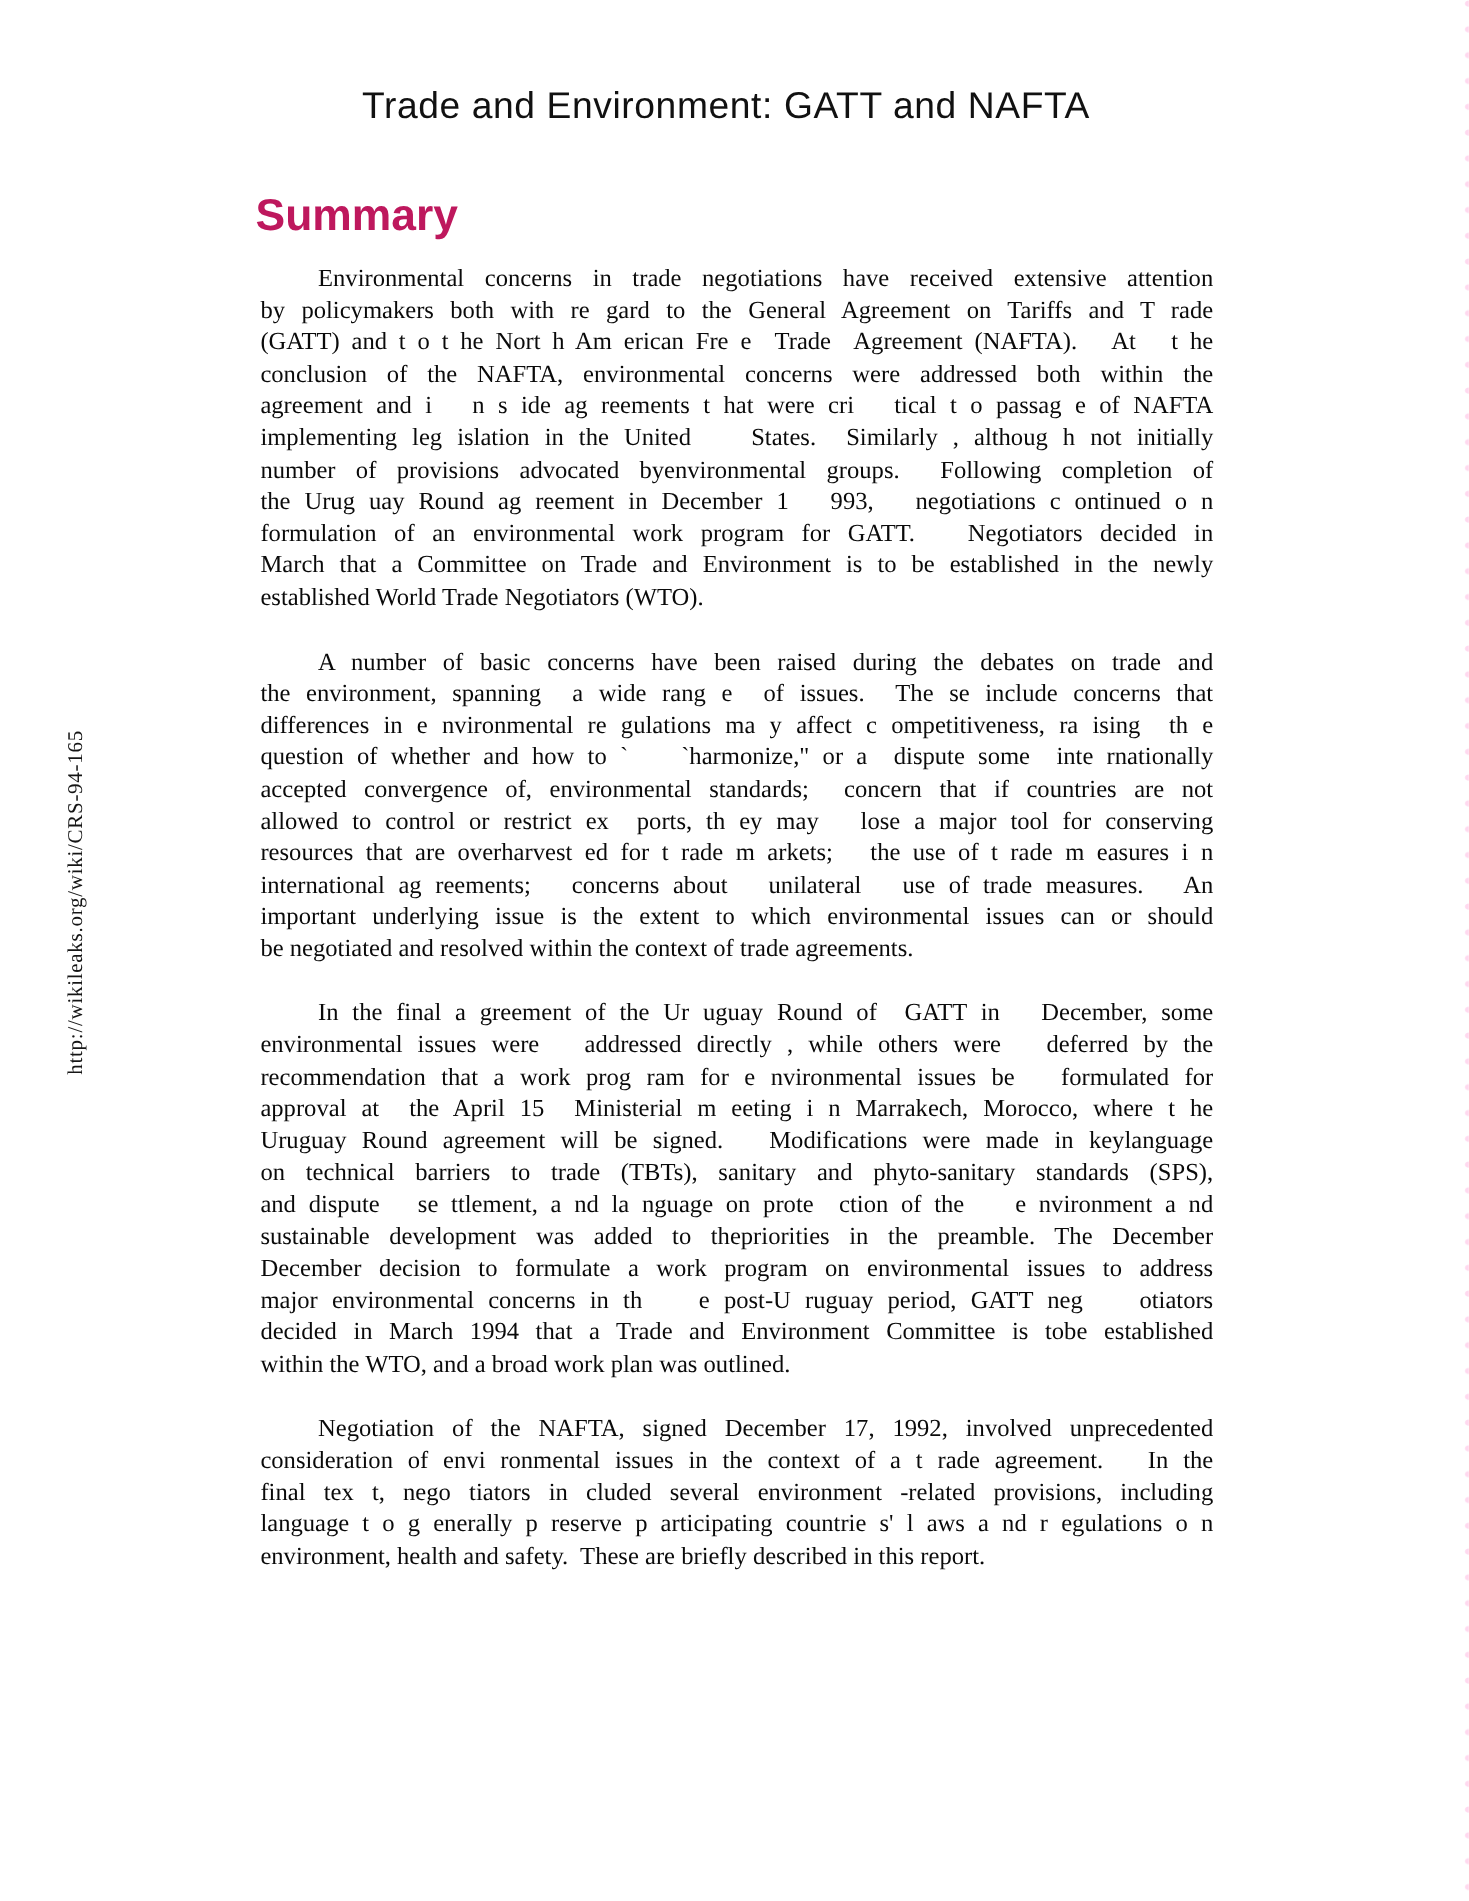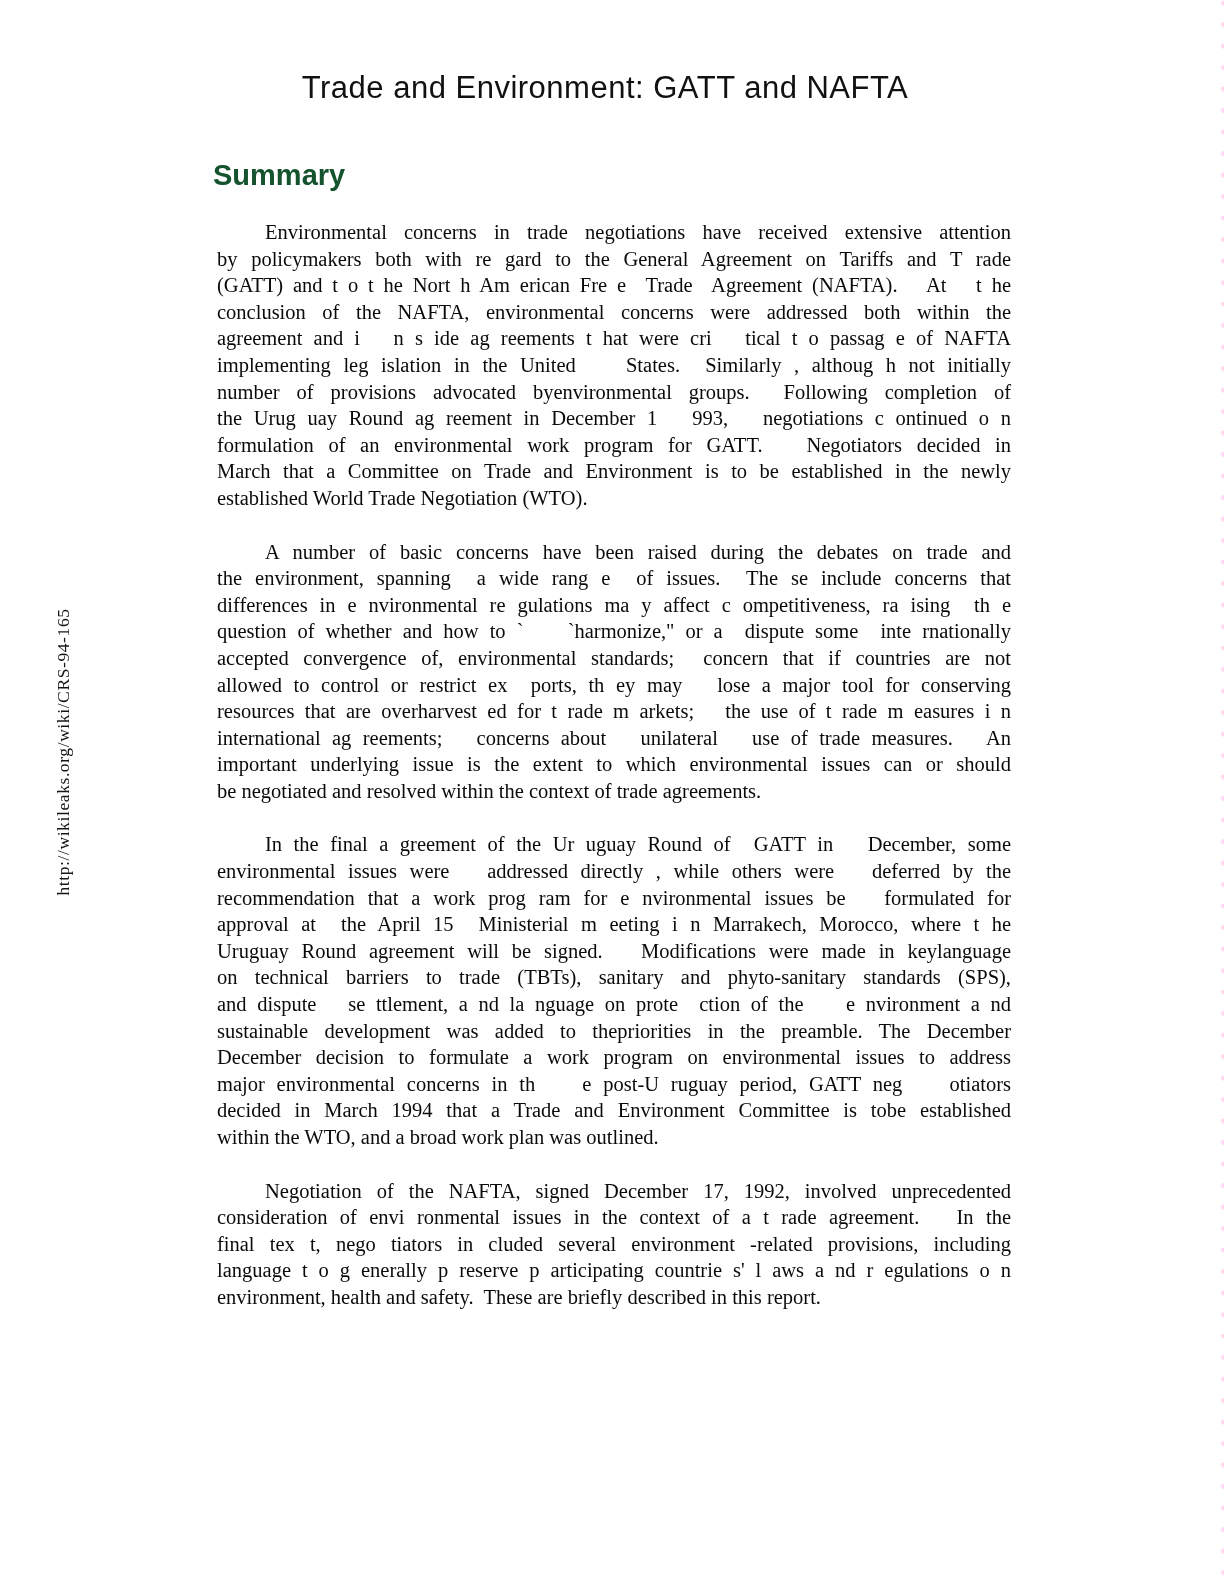--- a/index.html
+++ b/index.html
@@ -20,22 +20,22 @@
     font-size: 31px;
     letter-spacing: 0.5px;
     color: #111;
   }
 
   .section-heading {
     position: absolute;
     top: 159px; left: 213px;
     font-family: "Liberation Sans", sans-serif;
     font-weight: bold;
-    font-size: 29px;
-    color: #14532d;
+    font-size: 37px;
+    color: #be185d;
   }
 
   .body-text {
     position: absolute;
     top: 219px; left: 213px; width: 798px;
     font-size: 20.5px;
     line-height: 26.6px;
   }
   .para { margin: 0 0 27px 4px; }
   .line {
@@ -88,21 +88,21 @@
         <div class="line first">Environmental concerns in trade negotiations have received extensive attention</div>
         <div class="line">by policymakers both with re gard to the General Agreement on Tariffs and T rade</div>
         <div class="line">(GATT) and t o t he Nort h Am erican Fre e  Trade  Agreement (NAFTA).   At   t he</div>
         <div class="line">conclusion of the NAFTA, environmental concerns were addressed both within the</div>
         <div class="line">agreement and i   n s ide ag reements t hat were cri   tical t o passag e of NAFTA</div>
         <div class="line">implementing leg islation in the United    States.  Similarly , althoug h not initially</div>
         <div class="line">number of provisions advocated byenvironmental groups.  Following completion of</div>
         <div class="line">the Urug uay Round ag reement in December 1   993,   negotiations c ontinued o n</div>
         <div class="line">formulation of an environmental work program for GATT.   Negotiators decided in</div>
         <div class="line">March that a Committee on Trade and Environment is to be established in the newly</div>
-        <div class="line last">established World Trade Negotiation (WTO).</div>
+        <div class="line last">established World Trade Negotiators (WTO).</div>
       </div>
       <div class="para">
         <div class="line first">A number of basic concerns have been raised during the debates on trade and</div>
         <div class="line">the environment, spanning  a wide rang e  of issues.  The se include concerns that</div>
         <div class="line">differences in e nvironmental re gulations ma y affect c ompetitiveness, ra ising  th e</div>
         <div class="line">question of whether and how to `    `harmonize," or a  dispute some  inte rnationally</div>
         <div class="line">accepted convergence of, environmental standards;  concern that if countries are not</div>
         <div class="line">allowed to control or restrict ex  ports, th ey may   lose a major tool for conserving</div>
         <div class="line">resources that are overharvest ed for t rade m arkets;   the use of t rade m easures i n</div>
         <div class="line">international ag reements;   concerns about   unilateral   use of trade measures.   An</div>

